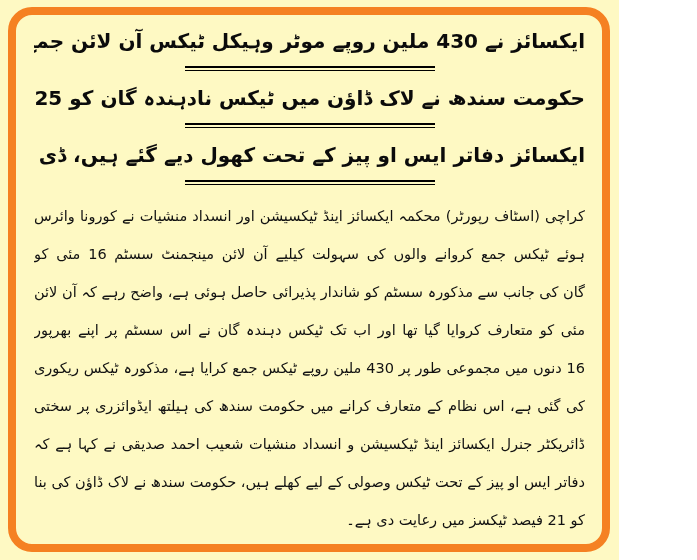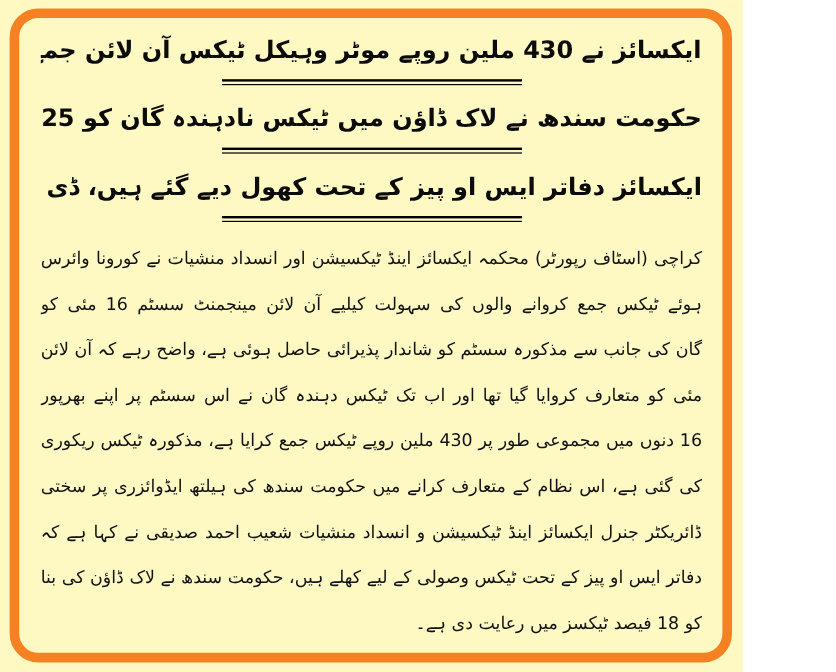--- a/index.html
+++ b/index.html
@@ -98,17 +98,17 @@
 
     <div class="article-body">
       <div class="bline">کراچی (اسٹاف رپورٹر) محکمہ ایکسائز اینڈ ٹیکسیشن اور انسداد منشیات نے کورونا وائرس کی صورتحال کو مد نظر رکھتے</div>
       <div class="bline">ہوئے ٹیکس جمع کروانے والوں کی سہولت کیلیے آن لائن مینجمنٹ سسٹم 16 مئی کو متعارف کرایا تھا، ٹیکس دہندہ</div>
       <div class="bline">گان کی جانب سے مذکورہ سسٹم کو شاندار پذیرائی حاصل ہوئی ہے، واضح رہے کہ آن لائن کیو مینجمنٹ سسٹم 16</div>
       <div class="bline">مئی کو متعارف کروایا گیا تھا اور اب تک ٹیکس دہندہ گان نے اس سسٹم پر اپنے بھرپور اعتماد کا مظاہرہ کرتے ہوئے</div>
       <div class="bline">16 دنوں میں مجموعی طور پر 430 ملین روپے ٹیکس جمع کرایا ہے، مذکورہ ٹیکس ریکوری موٹر وہیکل ٹیکس کی مد میں</div>
       <div class="bline">کی گئی ہے، اس نظام کے متعارف کرانے میں حکومت سندھ کی ہیلتھ ایڈوائزری پر سختی سے عمل کیا جا رہا ہے،</div>
       <div class="bline">ڈائریکٹر جنرل ایکسائز اینڈ ٹیکسیشن و انسداد منشیات شعیب احمد صدیقی نے کہا ہے کہ محکمہ ایکسائز سندھ کے تمام</div>
       <div class="bline">دفاتر ایس او پیز کے تحت ٹیکس وصولی کے لیے کھلے ہیں، حکومت سندھ نے لاک ڈاؤن کی بنا پر ٹیکس نادہندہ گان</div>
-      <div class="bline last">کو 18 فیصد ٹیکسز میں رعایت دی ہے۔</div>
+      <div class="bline last">کو 21 فیصد ٹیکسز میں رعایت دی ہے۔</div>
     </div>
 
   </div>
 </div>
 
 </body></html>

